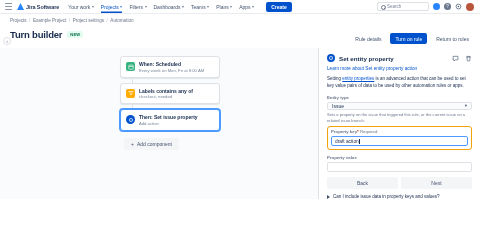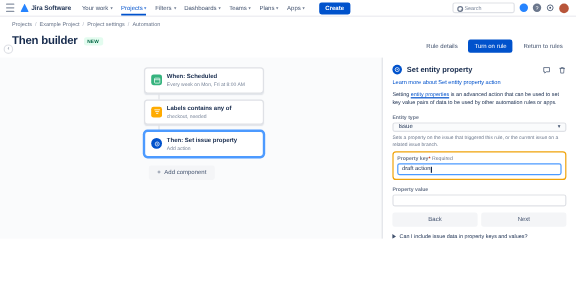--- a/index.html
+++ b/index.html
@@ -248,21 +248,21 @@
   <div class="breadcrumb">
     <a>Projects</a>
     <span class="sep">/</span>
     <a>Example Project</a>
     <span class="sep">/</span>
     <a>Project settings</a>
     <span class="sep">/</span>
     <a>Automation</a>
   </div>
   <div class="title-row">
-    <div class="page-title">Then builder</div>
+    <div class="page-title">Turn builder</div>
     <div class="badge">New</div>
   </div>
 </div>
 
 <div class="head-actions">
   <div class="hbtn">Rule details</div>
   <div class="hbtn primary">Turn on rule</div>
   <div class="hbtn">Return to rules</div>
 </div>
 

